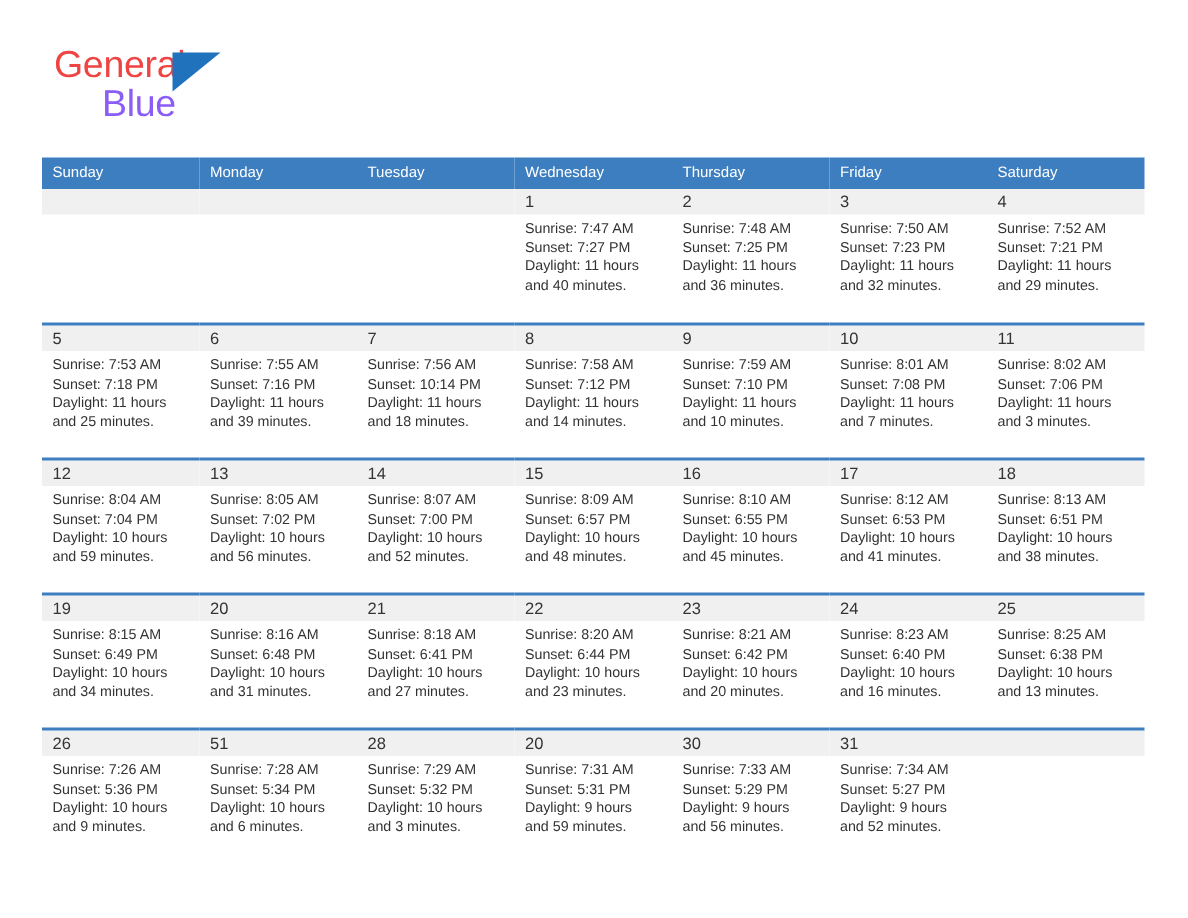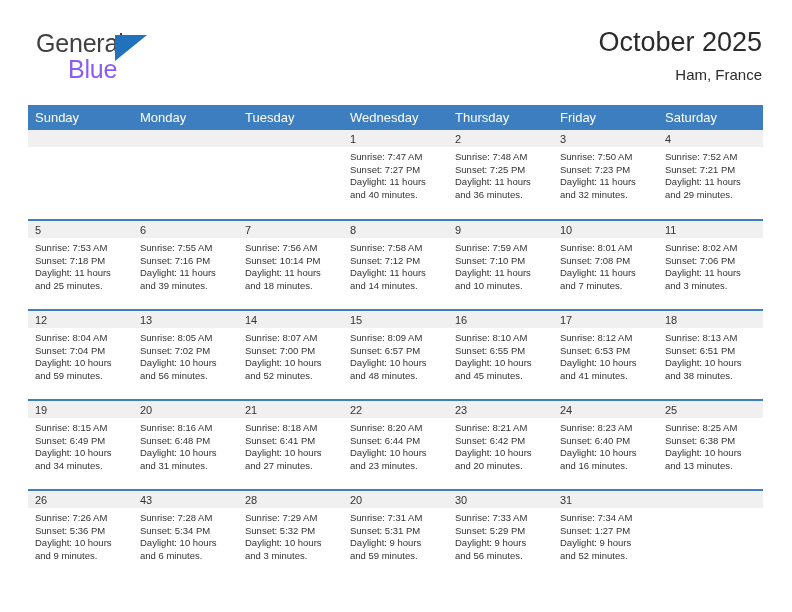--- a/index.html
+++ b/index.html
@@ -35,21 +35,21 @@
     top: 4px;
     width: 200px;
     height: 64px;
   }
   .brand-general {
     position: absolute;
     left: 0;
     top: 0;
     font-size: 25px;
     line-height: 27px;
-    color: #404040;
+    color: #ef4444;
     letter-spacing: -0.2px;
     font-family: "Liberation Sans", sans-serif;
   }
   .brand-flag {
     position: absolute;
     left: 79px;
     top: 5px;
     width: 0;
     height: 0;
     border-left: 32px solid #1f72bb;
@@ -90,21 +90,21 @@
     position: absolute;
     left: 28px;
     top: 105px;
     width: 735px;
     border-collapse: collapse;
     table-layout: fixed;
   }
   .calendar th {
     background: #3c7ebf;
     color: #ffffff;
-    font-size: 13px;
+    font-size: 10px;
     font-weight: normal;
     text-align: left;
     padding: 5px 0 5px 7px;
     height: 19px;
     box-sizing: border-box;
     border: none;
   }
   .calendar td {
     vertical-align: top;
     padding: 0;
@@ -148,24 +148,20 @@
 <div class="page">
 
   <div class="header">
 
     <div class="brand">
       <span class="brand-general">General</span>
       <span class="brand-flag"></span>
       <span class="brand-blue">Blue</span>
     </div>
 
-    <div class="title-block">
-      <h1 class="cal-title">October 2025</h1>
-      <div class="cal-subtitle">Ham, France</div>
-    </div>
 
   </div>
 
   <table class="calendar">
     <thead>
       <tr id="header-row">
           <th>Sunday</th>
           <th>Monday</th>
           <th>Tuesday</th>
           <th>Wednesday</th>
@@ -421,21 +417,21 @@
           <td>
             <div class="daynum">26</div>
             <div class="cell-body">
               <div>Sunrise: 7:26 AM</div>
               <div>Sunset: 5:36 PM</div>
               <div>Daylight: 10 hours</div>
               <div>and 9 minutes.</div>
             </div>
           </td>
           <td>
-            <div class="daynum">43</div>
+            <div class="daynum">51</div>
             <div class="cell-body">
               <div>Sunrise: 7:28 AM</div>
               <div>Sunset: 5:34 PM</div>
               <div>Daylight: 10 hours</div>
               <div>and 6 minutes.</div>
             </div>
           </td>
           <td>
             <div class="daynum">28</div>
             <div class="cell-body">
@@ -460,21 +456,21 @@
               <div>Sunrise: 7:33 AM</div>
               <div>Sunset: 5:29 PM</div>
               <div>Daylight: 9 hours</div>
               <div>and 56 minutes.</div>
             </div>
           </td>
           <td>
             <div class="daynum">31</div>
             <div class="cell-body">
               <div>Sunrise: 7:34 AM</div>
-              <div>Sunset: 1:27 PM</div>
+              <div>Sunset: 5:27 PM</div>
               <div>Daylight: 9 hours</div>
               <div>and 52 minutes.</div>
             </div>
           </td>
           <td class="blank">
             <div class="daynum empty"></div>
           </td>
         </tr>
       </tbody>
   </table>

